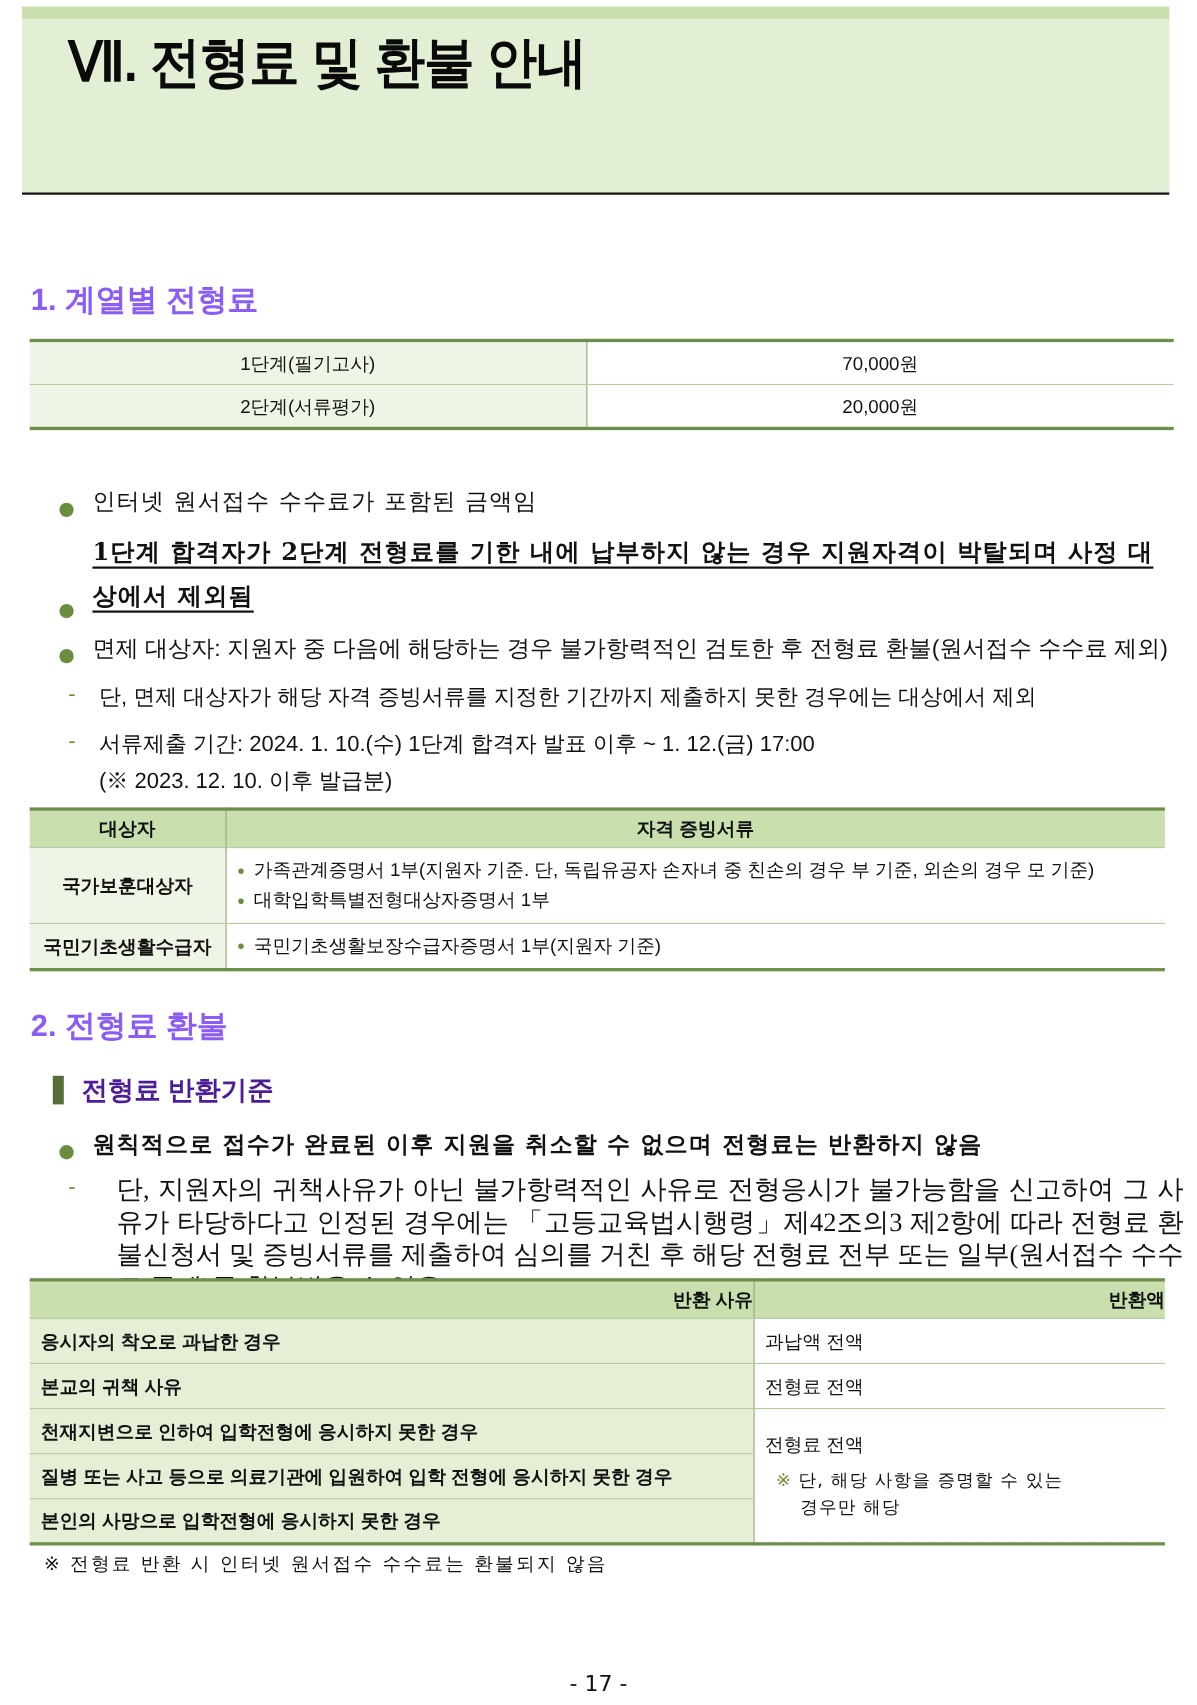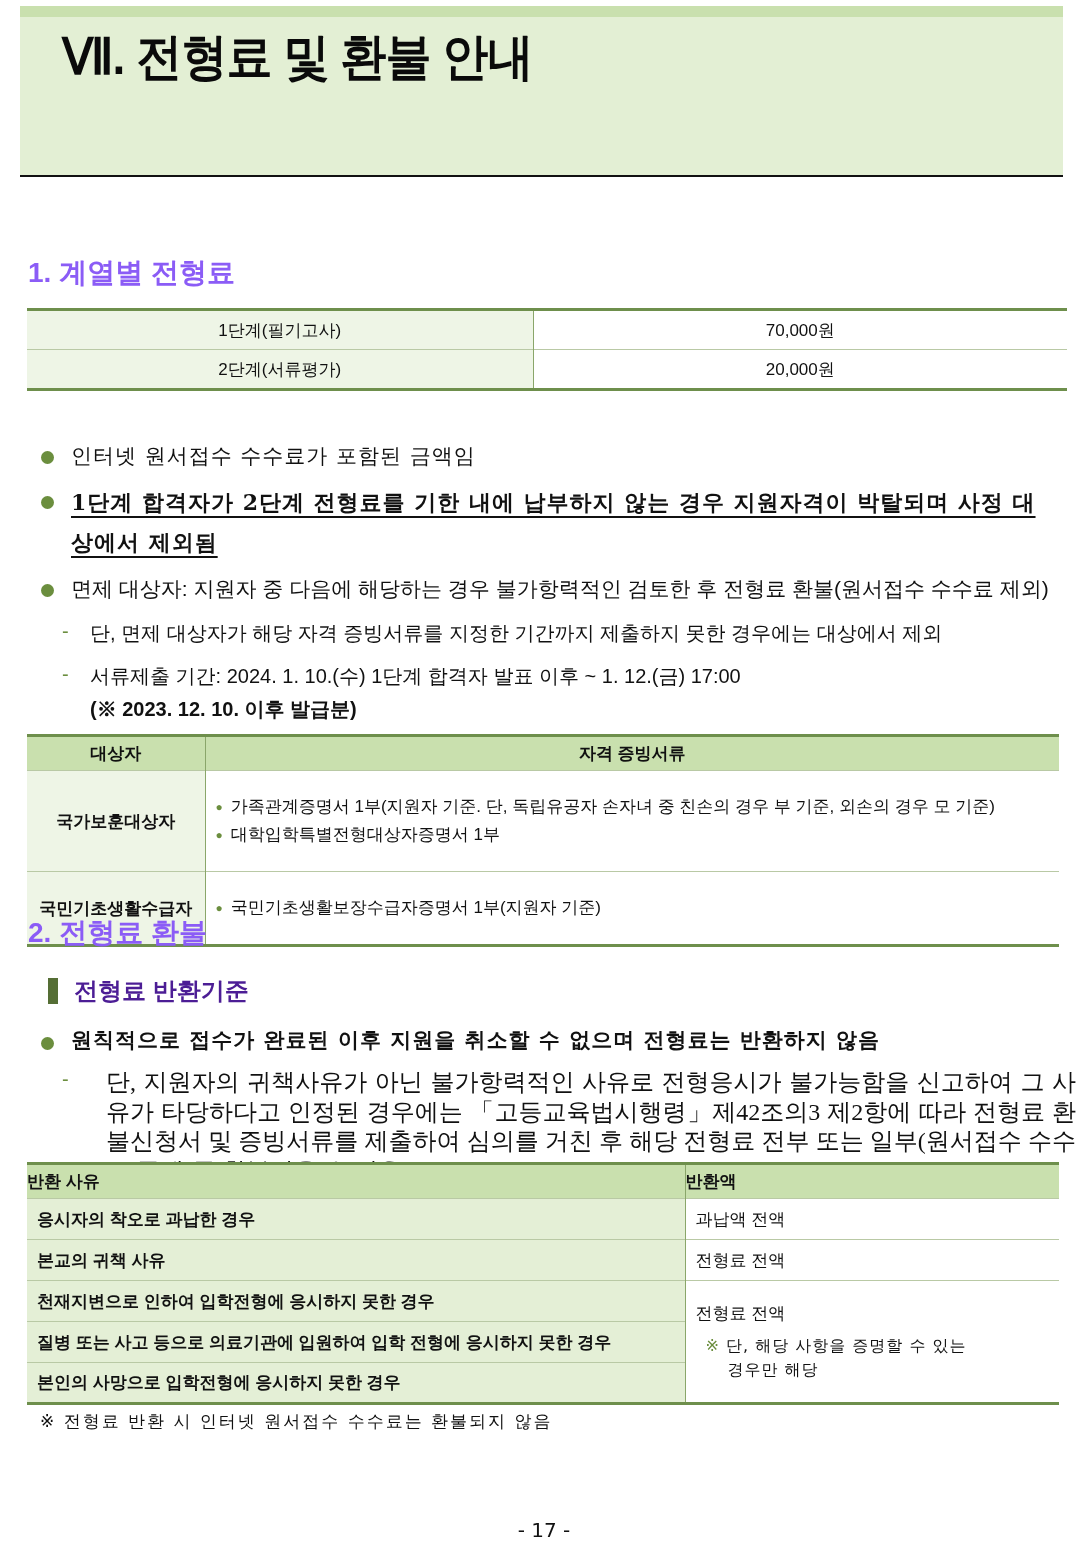--- a/index.html
+++ b/index.html
@@ -11,43 +11,43 @@
   .chapter-title { position: absolute; left: 42px; top: 18px; font-family: "Liberation Sans", sans-serif; font-weight: bold; font-size: 50px; letter-spacing: -1px; color: #0a0a0a; transform: scaleX(0.92); transform-origin: left; }
 
   .section-title { position: absolute; left: 28px; font-family: "Liberation Sans", sans-serif; font-weight: bold; font-size: 28px; color: #8b5cf6; }
 
   table { border-collapse: collapse; position: absolute; font-family: "Liberation Sans", sans-serif; }
   .fee-table { left: 27px; top: 308px; width: 1040px; border-top: 3px solid #6e8f4c; border-bottom: 3px solid #6e8f4c; }
   .fee-table th { background: #c9e0ae; height: 36px; font-size: 16px; font-weight: bold; text-align: center; }
   .fee-table td { height: 40px; font-size: 17px; text-align: center; border-top: 1px solid #b9c9a5; }
   .fee-table td.lbl { background: #eef5e6; width: 506px; border-right: 1px solid #8aa66a; }
 
-  .bullet-row { position: absolute; left: 41px; display: flex; align-items: flex-start; font-family: "DejaVu Sans", sans-serif; font-size: 21px; letter-spacing: 1px; }
+  .bullet-row { position: absolute; left: 54px; display: flex; align-items: flex-end; font-family: "DejaVu Sans", sans-serif; font-size: 21px; letter-spacing: 1px; }
   .dot { width: 13px; height: 13px; border-radius: 50%; background: #6b8e3e; margin-top: 9px; margin-right: 17px; flex-shrink: 0; }
   .bold-ul { font-family: "DejaVu Serif", serif; font-weight: bold; font-size: 22px; text-decoration: underline; text-underline-offset: 6px; line-height: 40px; letter-spacing: 1px; }
   .condensed { font-family: "Liberation Sans", sans-serif; font-size: 21px; letter-spacing: 0; }
 
   .dash-row { position: absolute; left: 62px; display: flex; font-family: "Liberation Sans", sans-serif; font-size: 20px; }
   .dash { color: #6b8e3e; width: 28px; flex-shrink: 0; }
 
   .exempt-table { left: 27px; top: 734px; width: 1032px; border-top: 3px solid #6e8f4c; border-bottom: 3px solid #6e8f4c; }
   .exempt-table th { background: #c9e0ae; height: 35px; font-size: 17px; font-weight: bold; text-align: center; }
   .exempt-table th.c1 { width: 178px; border-right: 1px solid #8aa66a; }
   .exempt-table td { border-top: 1px solid #b9c9a5; font-size: 17px; }
   .exempt-table td.tgt { background: #eef5e6; font-weight: bold; text-align: center; border-right: 1px solid #8aa66a; }
-  .exempt-table td.docs { padding: 22px 10px; line-height: 27px; }
+  .exempt-table td.docs { padding: 6px 10px; line-height: 27px; }
   .sq { color: #6b8e3e; margin-right: 8px; font-size: 12px; vertical-align: middle; }
 
   .sub-title { position: absolute; left: 48px; top: 975px; display: flex; align-items: center; font-family: "Liberation Sans", sans-serif; font-weight: bold; font-size: 24px; color: #4c1d95; }
   .sub-title .bar { width: 10px; height: 26px; background: #556e35; margin-right: 16px; }
 
   .para { position: absolute; left: 106px; top: 1068px; width: 970px; font-family: Liberation Serif, serif; font-size: 24px; line-height: 29.5px; text-align: justify; }
 
   .refund-table { left: 27px; top: 1162px; width: 1032px; border-top: 3px solid #6e8f4c; border-bottom: 3px solid #6e8f4c; }
-  .refund-table th { background: #c9e0ae; height: 35px; font-size: 17px; font-weight: bold; text-align: left; }
+  .refund-table th { background: #c9e0ae; height: 35px; font-size: 17px; font-weight: bold; text-align: right; }
   .refund-table th.c1 { width: 658px; border-right: 1px solid #8aa66a; }
   .refund-table td { height: 41px; font-size: 17px; border-top: 1px solid #b9c9a5; }
   .refund-table td.reason { background: #e4efd6; font-weight: bold; padding-left: 10px; border-right: 1px solid #8aa66a; }
   .refund-table td.amt { padding-left: 10px; }
   .refund-table td.merged { vertical-align: middle; padding-left: 10px; line-height: 24px; }
   .note-inner { display: block; padding-left: 10px; font-family: "DejaVu Sans", sans-serif; font-size: 16px; letter-spacing: 1px; }
   .note-inner .ref { color: #6b8e3e; }
 
   .foot-note { position: absolute; left: 40px; top: 1410px; font-family: "DejaVu Sans", sans-serif; font-size: 17px; letter-spacing: 2px; }
   .page-num { position: absolute; left: 0; width: 100%; top: 1518px; text-align: center; font-family: "DejaVu Sans", sans-serif; font-size: 20px; }
@@ -89,21 +89,21 @@
 </div>
 
 <div class="dash-row" style="top:620px">
   <span class="dash">-</span>
   <span>단, 면제 대상자가 해당 자격 증빙서류를 지정한 기간까지 제출하지 못한 경우에는 대상에서 제외</span>
 </div>
 <div class="dash-row" style="top:663px">
   <span class="dash">-</span>
   <span>서류제출 기간: 2024. 1. 10.(수) 1단계 합격자 발표 이후 ~ 1. 12.(금) 17:00</span>
 </div>
-<div class="dash-row" style="top:696px; left:90px;font-weight:bold;">
+<div class="dash-row" style="top:696px; left:90px;">
   <span>(※ 2023. 12. 10. 이후 발급분)</span>
 </div>
 
 <table class="exempt-table">
   <tbody>
       <tr>
     <th class="c1">대상자</th>
     <th>자격 증빙서류</th>
   </tr>
   <tr>

